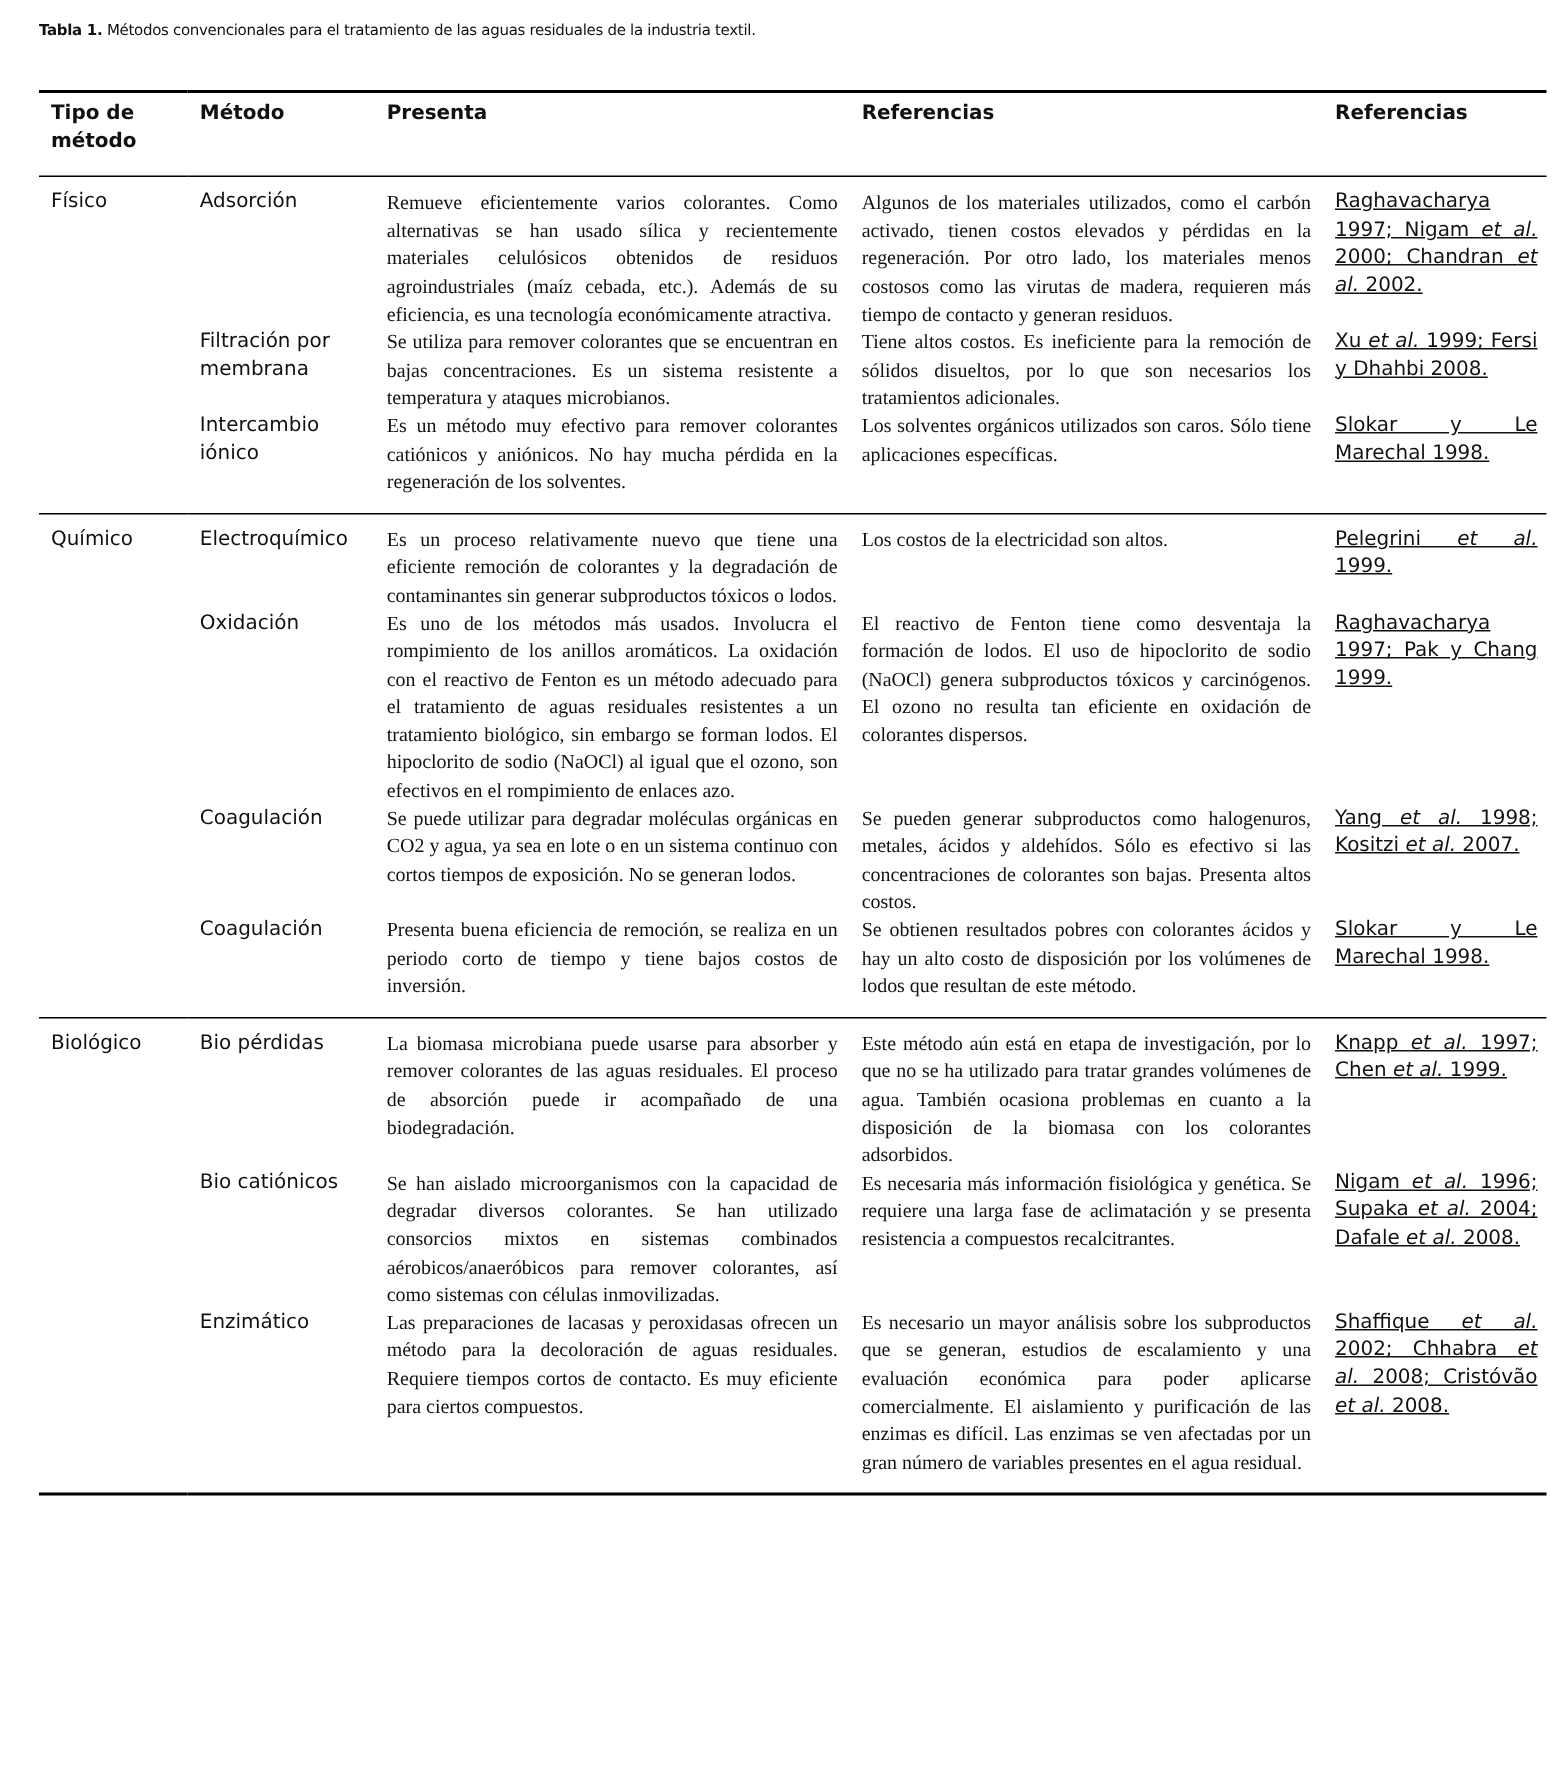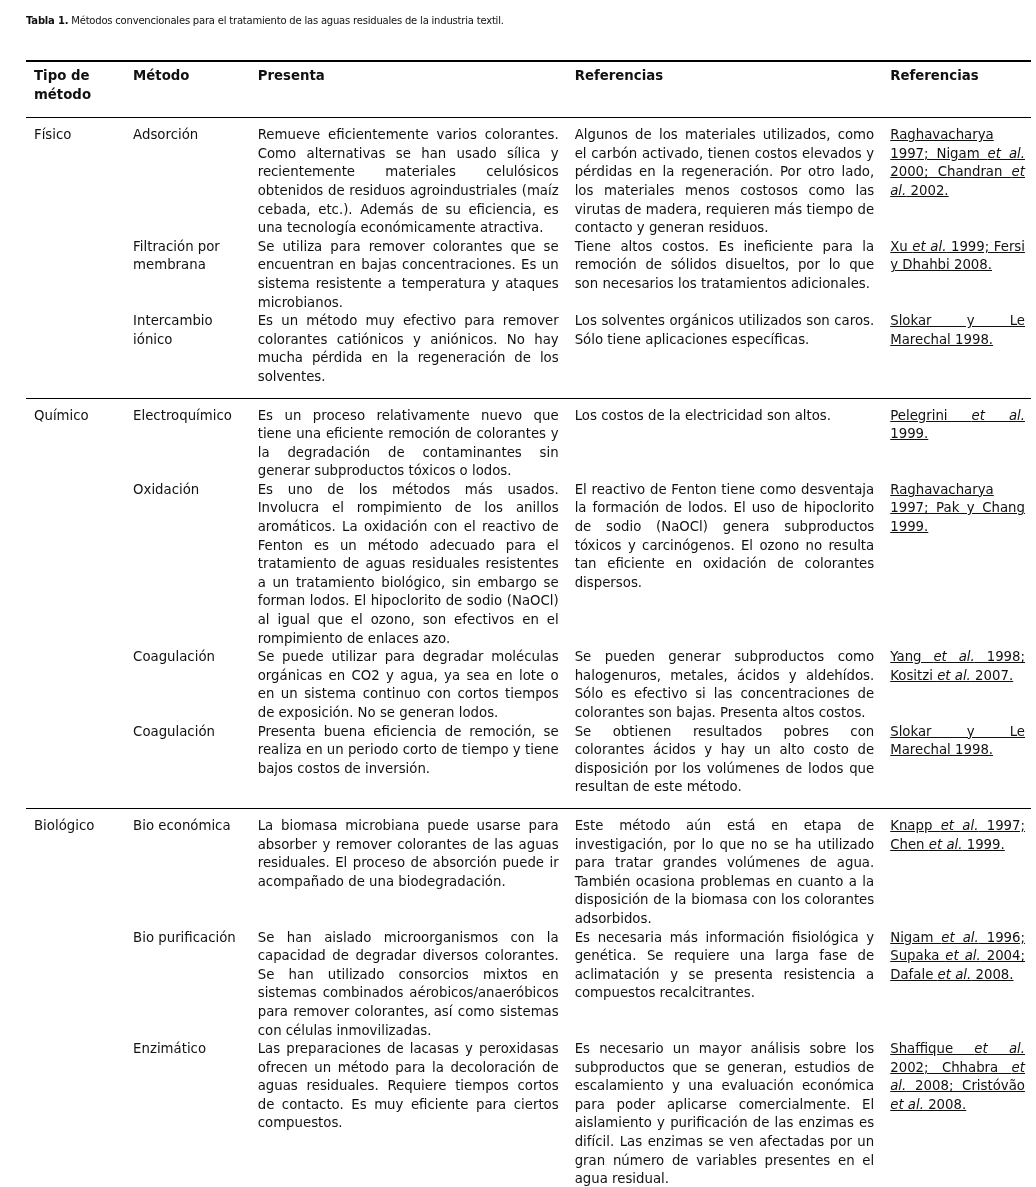--- a/index.html
+++ b/index.html
@@ -17,21 +17,21 @@
     position: absolute; left: 26px; top: 60px;
     width: 1005px; border-collapse: collapse;
     font-size: 13.3px; line-height: 18.6px;
   }
   thead tr { border-top: 2px solid #000; border-bottom: 1.5px solid #000; }
   th {
     text-align: left; font-weight: bold; vertical-align: top;
     padding: 5px 8px 13px 8px; font-size: 13.3px;
   }
   td { vertical-align: top; padding: 0 8px; margin-left: 32px; }
-  td.just { text-align: justify; }
+  td.just { text-align: justify; font-family: Liberation Serif, serif; }
   tr.group-end td { padding-bottom: 11px; }
   tr.group-start td { padding-top: 8px; }
   tbody.group { border-bottom: 1.5px solid #000; }
   tbody.group.last { border-bottom: 2px solid #000; }
   col.c1 { width: 84px; } col.c2 { width: 125px; } col.c3 { width: 323px; }
   col.c4 { width: 323px; } col.c5 { width: 150px; }
   td.ref { text-align: justify; padding-right: 6px; text-decoration: underline; }
   i { font-style: italic; }
 </style>
 </head>
@@ -108,28 +108,28 @@
         <td></td>
         <td>Coagulación</td>
         <td class="just">Presenta buena eficiencia de remoción, se realiza en un periodo corto de tiempo y tiene bajos costos de inversión.</td>
         <td class="just">Se obtienen resultados pobres con colorantes ácidos y hay un alto costo de disposición por los volúmenes de lodos que resultan de este método.</td>
         <td class="ref">Slokar y Le Marechal 1998.</td>
       </tr>
     </tbody>
     <tbody class="group last">
       <tr class="group-start">
         <td>Biológico</td>
-        <td>Bio económica</td>
+        <td>Bio pérdidas</td>
         <td class="just">La biomasa microbiana puede usarse para absorber y remover colorantes de las aguas residuales. El proceso de absorción puede ir acompañado de una biodegradación.</td>
         <td class="just">Este método aún está en etapa de investigación, por lo que no se ha utilizado para tratar grandes volúmenes de agua. También ocasiona problemas en cuanto a la disposición de la biomasa con los colorantes adsorbidos.</td>
         <td class="ref">Knapp <i>et al.</i> 1997; Chen <i>et al.</i> 1999.</td>
       </tr>
       <tr>
         <td></td>
-        <td>Bio purificación</td>
+        <td>Bio catiónicos</td>
         <td class="just">Se han aislado microorganismos con la capacidad de degradar diversos colorantes. Se han utilizado consorcios mixtos en sistemas combinados aérobicos/anaeróbicos para remover colorantes, así como sistemas con células inmovilizadas.</td>
         <td class="just">Es necesaria más información fisiológica y genética. Se requiere una larga fase de aclimatación y se presenta resistencia a compuestos recalcitrantes.</td>
         <td class="ref">Nigam <i>et al.</i> 1996; Supaka <i>et al.</i> 2004; Dafale <i>et al.</i> 2008.</td>
       </tr>
       <tr class="group-end">
         <td></td>
         <td>Enzimático</td>
         <td class="just">Las preparaciones de lacasas y peroxidasas ofrecen un método para la decoloración de aguas residuales. Requiere tiempos cortos de contacto. Es muy eficiente para ciertos compuestos.</td>
         <td class="just">Es necesario un mayor análisis sobre los subproductos que se generan, estudios de escalamiento y una evaluación económica para poder aplicarse comercialmente. El aislamiento y purificación de las enzimas es difícil. Las enzimas se ven afectadas por un gran número de variables presentes en el agua residual.</td>
         <td class="ref">Shaffique <i>et al.</i> 2002; Chhabra <i>et al.</i> 2008; Cristóvão <i>et al.</i> 2008.</td>

